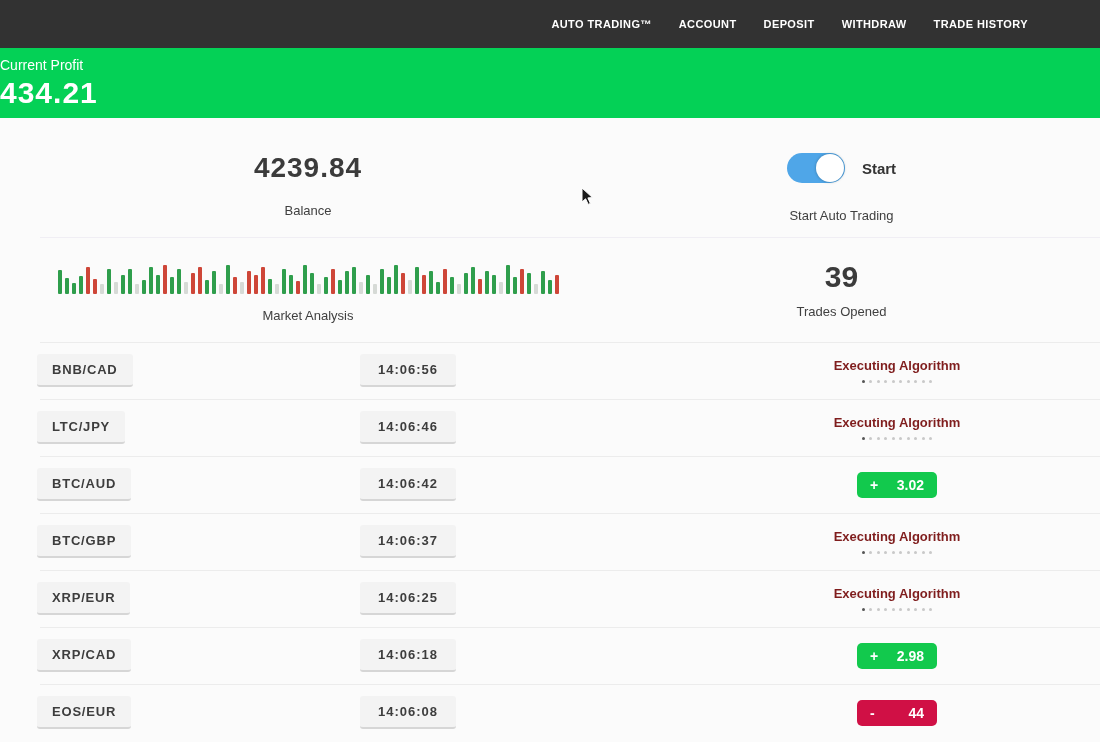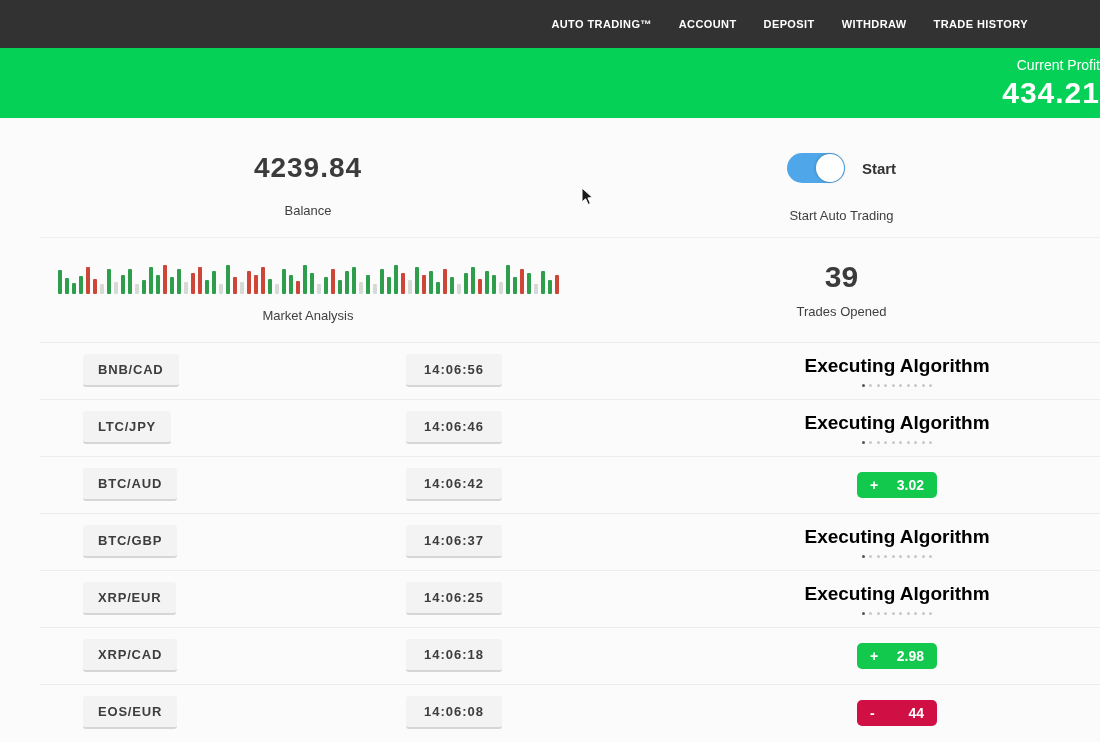--- a/index.html
+++ b/index.html
@@ -19,21 +19,21 @@
     gap:27px; padding-right:72px;
   }
   .nav-item {
     color:#ffffff; font-size:11px; font-weight:bold;
     letter-spacing:0.4px; cursor:pointer; white-space:nowrap;
   }
 
   
   .banner {
     height:70px; background:#04d156; color:#fff;
-    display:flex; flex-direction:column; justify-content:center; align-items:flex-end;
+    display:flex; flex-direction:column; justify-content:center; align-items:flex-start;
   }
   .banner-label { font-size:14px; margin-bottom:3px; }
   .banner-value { font-size:30px; font-weight:bold; letter-spacing:1px; }
 
   
   .stats-row { display:flex; }
   .col-left  { width:56%; text-align:center; }
   .col-right { width:41%; text-align:center; }
 
   .section-1 { padding-top:28px; height:119px; }
@@ -72,36 +72,36 @@
   .trades-count {
     font-size:30px; font-weight:bold; color:#3b3b3b; line-height:34px; margin-top:2px;
   }
   .trades-label { margin-top:10px; }
 
   
   .trade-row {
     position:relative; height:57px;
     display:grid; grid-template-columns:323px 250px 1fr 200px;
     align-items:center;
-    padding-left:83px; padding-right:103px;
+    padding-left:37px; padding-right:103px;
   }
   .trade-row::before {
     content:""; position:absolute; top:0; left:40px; right:0;
     height:1px; background:#ececec;
   }
   .pill {
     display:inline-block; background:#f3f3f3;
     border-bottom:2px solid #d6d6d6; border-radius:3px;
     padding:8px 15px; font-size:13px; font-weight:bold;
     color:#3d3d3d; letter-spacing:0.8px; white-space:nowrap;
   }
   .pill-time { padding:8px 18px; letter-spacing:1px; }
 
   .cell-status { text-align:center; }
-  .exec-label { font-size:19px; font-weight:bold; color:#000000; }
+  .exec-label { font-size:13px; font-weight:bold; color:#7f1d1d; }
   .dots { display:flex; justify-content:center; gap:4.5px; margin-top:7px; }
   .dot { width:3px; height:3px; border-radius:50%; background:#c9c9c9; }
   .dot.active { background:#555; }
 
   .badge {
     display:flex; justify-content:space-between; align-items:center;
     width:80px; margin:0 auto; padding:5px 13px;
     border-radius:5px; color:#fff; font-weight:bold; font-size:14px;
   }
 

